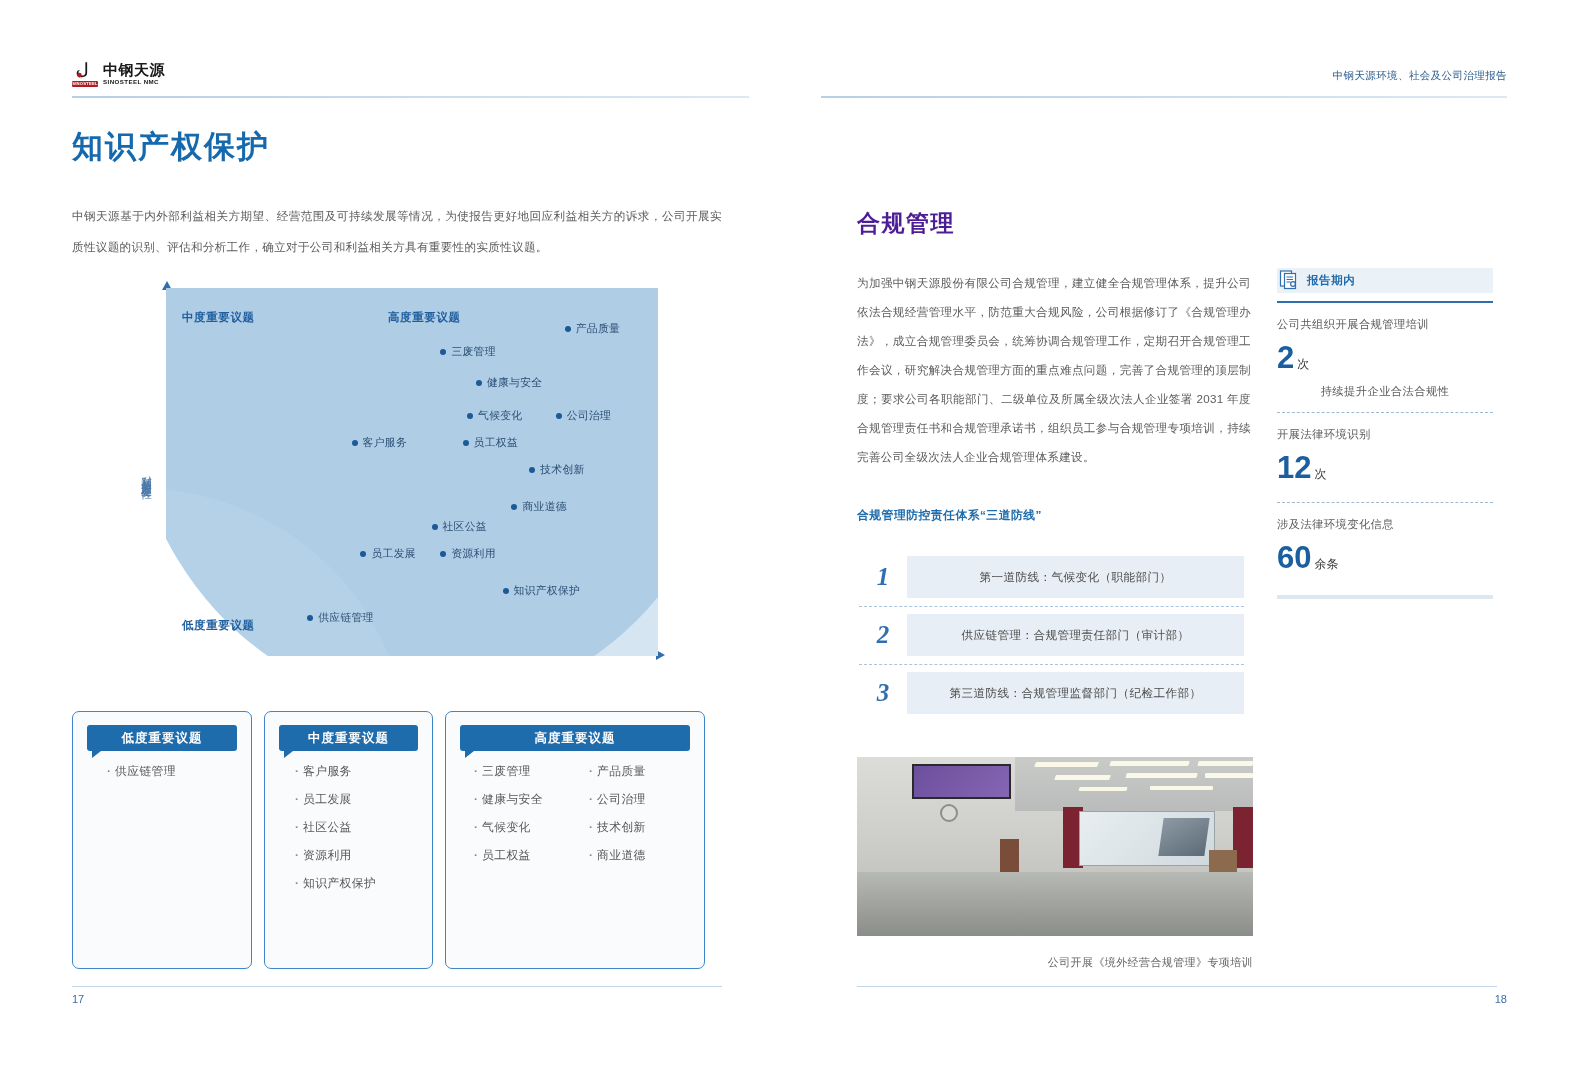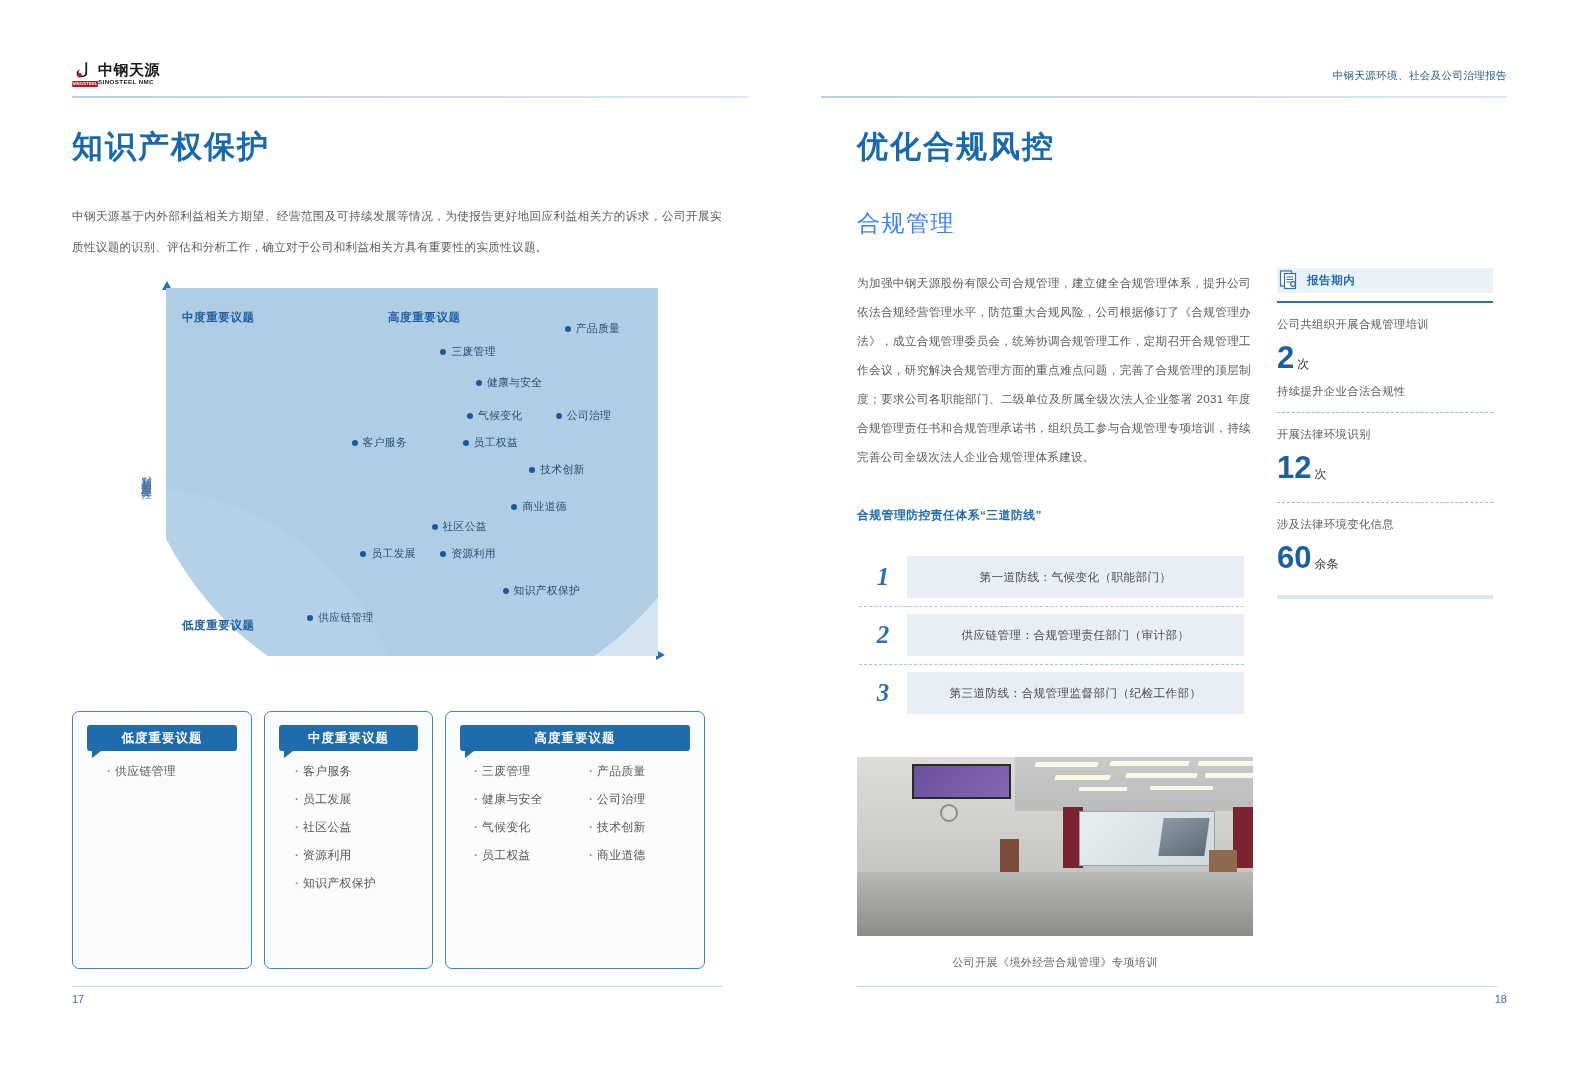--- a/index.html
+++ b/index.html
@@ -10,36 +10,36 @@
   }
   .spread{position:absolute;inset:0;display:flex;}
   .page{position:relative;height:1077px;box-sizing:border-box;}
   .page-left{width:793px;}
   .page-right{width:794px;}
 
   
   .hdr{position:absolute;top:60px;left:72px;right:44px;height:44px;}
   .hdr-rule{position:absolute;left:0;right:0;top:36px;height:2px;
     background:linear-gradient(to right,#b9cfe4,#dce8f3);}
-  .logo{position:absolute;left:0;top:0;display:flex;align-items:center;}
+  .logo{position:absolute;left:0;top:0;display:flex;align-items:center;gap:5px;}
   .logo-mark{width:26px;height:28px;position:relative;}
   .logo-mark .swoosh{position:absolute;left:2px;top:1px;width:21px;height:20px;}
   .logo-mark .base{position:absolute;left:0;bottom:1px;width:26px;height:6px;
     background:#b01c24;border-radius:1px;}
   .logo-mark .base-txt{position:absolute;left:0;bottom:1px;width:26px;height:6px;
     font-size:4.2px;color:#fff;text-align:center;line-height:6px;letter-spacing:.2px;
     font-family:"Liberation Sans",sans-serif;font-weight:bold;}
   .logo-txt{display:flex;flex-direction:column;justify-content:center;}
   .logo-cn{font-size:15px;font-weight:bold;color:#1a1a1a;letter-spacing:.5px;line-height:16px;}
   .logo-en{font-size:6.2px;font-weight:bold;color:#1a1a1a;letter-spacing:.4px;line-height:8px;}
   .hdr-right{position:absolute;right:0;top:9px;font-size:10.5px;color:#2c5d8f;letter-spacing:.4px;}
 
   
   .h1{position:absolute;font-size:31px;font-weight:bold;color:#1569ac;letter-spacing:2px;}
-  .h2{position:absolute;font-size:23px;font-weight:normal;color:#3b82f6;letter-spacing:1.5px;}
+  .h2{position:absolute;font-size:23px;font-weight:bold;color:#4c1d95;letter-spacing:1.5px;}
 
   .body-text{position:absolute;font-size:11.6px;color:#5c5c5c;line-height:31px;
     text-align:justify;letter-spacing:.3px;}
 
   
   .chart{position:absolute;left:128px;top:288px;width:530px;height:382px;}
   .chart-plot{position:absolute;left:38px;top:0;width:492px;height:368px;overflow:hidden;}
   .axis-y{position:absolute;left:38px;top:0;width:2px;height:368px;background:#2f6fae;}
   .axis-y:after{content:"";position:absolute;left:-4px;top:-7px;width:0;height:0;
     border-left:5px solid transparent;border-right:5px solid transparent;border-bottom:9px solid #2f6fae;}
@@ -113,36 +113,36 @@
   .ph-screen-fig{position:absolute;right:6%;top:12%;width:34%;height:70%;
     background:linear-gradient(150deg,#8d9aa5,#5d6b78);transform:skewX(-8deg);}
   .ph-curtain{position:absolute;left:52%;top:28%;width:5%;height:34%;background:#7b2330;}
   .ph-curtain2{position:absolute;right:0;top:28%;width:5%;height:34%;background:#7b2330;}
   .ph-podium{position:absolute;right:4%;top:52%;width:7%;height:16%;background:#8b6a4e;}
   .ph-clock{position:absolute;left:21%;top:26%;width:14px;height:14px;border-radius:50%;
     background:#d8d8d4;border:2px solid #8d8d8a;}
   .ph-door{position:absolute;left:36%;top:46%;width:5%;height:22%;background:#7a4c3a;}
   .ph-crowd{position:absolute;left:0;bottom:0;width:100%;height:36%;
     background:linear-gradient(180deg,#b7b9b4,#8a8d88);}
-  .caption{position:absolute;left:858px;top:955px;width:396px;text-align:center;
+  .caption{position:absolute;left:858px;top:955px;width:396px;text-align:right;
     font-size:11px;color:#666;letter-spacing:.4px;font-family:Liberation Mono, monospace;}
 
   
   .stats{position:absolute;left:1278px;top:268px;width:216px;}
   .stats-hd{position:relative;height:25px;background:#eaf1f7;display:flex;align-items:center;
     padding-left:30px;box-sizing:border-box;font-size:11.5px;font-weight:bold;color:#1f6cad;
     letter-spacing:.6px;}
   .stats-icon{position:absolute;left:2px;top:2px;width:22px;height:21px;}
   .stats-rule{height:2px;background:#2f6fae;margin-top:8px;}
   .stat{padding-top:12px;}
   .stat-lbl{font-size:11.3px;color:#5c5c5c;letter-spacing:.4px;line-height:19px;}
   .stat-val{font-size:31px;font-weight:bold;color:#1b5fa0;line-height:34px;
     letter-spacing:0;font-family:"Liberation Sans",sans-serif;margin-top:7px;}
   .stat-unit{font-size:12px;font-weight:normal;color:#3a3a3a;margin-left:3px;}
-  .stat-sub{font-size:11.3px;color:#5c5c5c;letter-spacing:.4px;line-height:20px;}
+  .stat-sub{font-size:11.3px;color:#5c5c5c;letter-spacing:.4px;line-height:20px;text-align:center;}
   .stat-sep{border-bottom:1px dashed #9dbad4;margin-top:11px;}
   .stats-foot{height:4px;background:#dde7f0;margin-top:14px;}
 
   
   .pg-rule{position:absolute;height:1px;background:#c5d6e6;}
   .pgnum{position:absolute;font-size:11px;color:#3a6ea5;}
 </style>
 </head>
 <body>
 
@@ -294,21 +294,20 @@
     <div class="pgnum" style="left:72px;top:993px;">17</div>
   </div>
 
   <div class="page page-right">
 
     <div class="hdr" style="left:28px;right:80px;">
       <div class="hdr-right">中钢天源环境、社会及公司治理报告</div>
       <div class="hdr-rule"></div>
     </div>
 
-    <div class="h1" style="left:64px;top:126px;">优化合规风控</div>
     <div class="h2" style="left:64px;top:208px;">合规管理</div>
 
     <div class="body-text" style="left:64px;top:268px;width:394px;line-height:29px;">为加强中钢天源股份有限公司合规管理，建立健全合规管理体系，提升公司依法合规经营管理水平，防范重大合规风险，公司根据修订了《合规管理办法》，成立合规管理委员会，统筹协调合规管理工作，定期召开合规管理工作会议，研究解决合规管理方面的重点难点问题，完善了合规管理的顶层制度；要求公司各职能部门、二级单位及所属全级次法人企业签署 2031 年度合规管理责任书和合规管理承诺书，组织员工参与合规管理专项培训，持续完善公司全级次法人企业合规管理体系建设。</div>
 
     <div class="sec-ttl" style="left:64px;top:508px;">合规管理防控责任体系“三道防线”</div>
 
     <div class="lines" style="left:66px;top:556px;width:385px;">
       <div class="line-row">
         <div class="line-num">1</div>
         <div class="line-box">第一道防线：气候变化（职能部门）</div>

